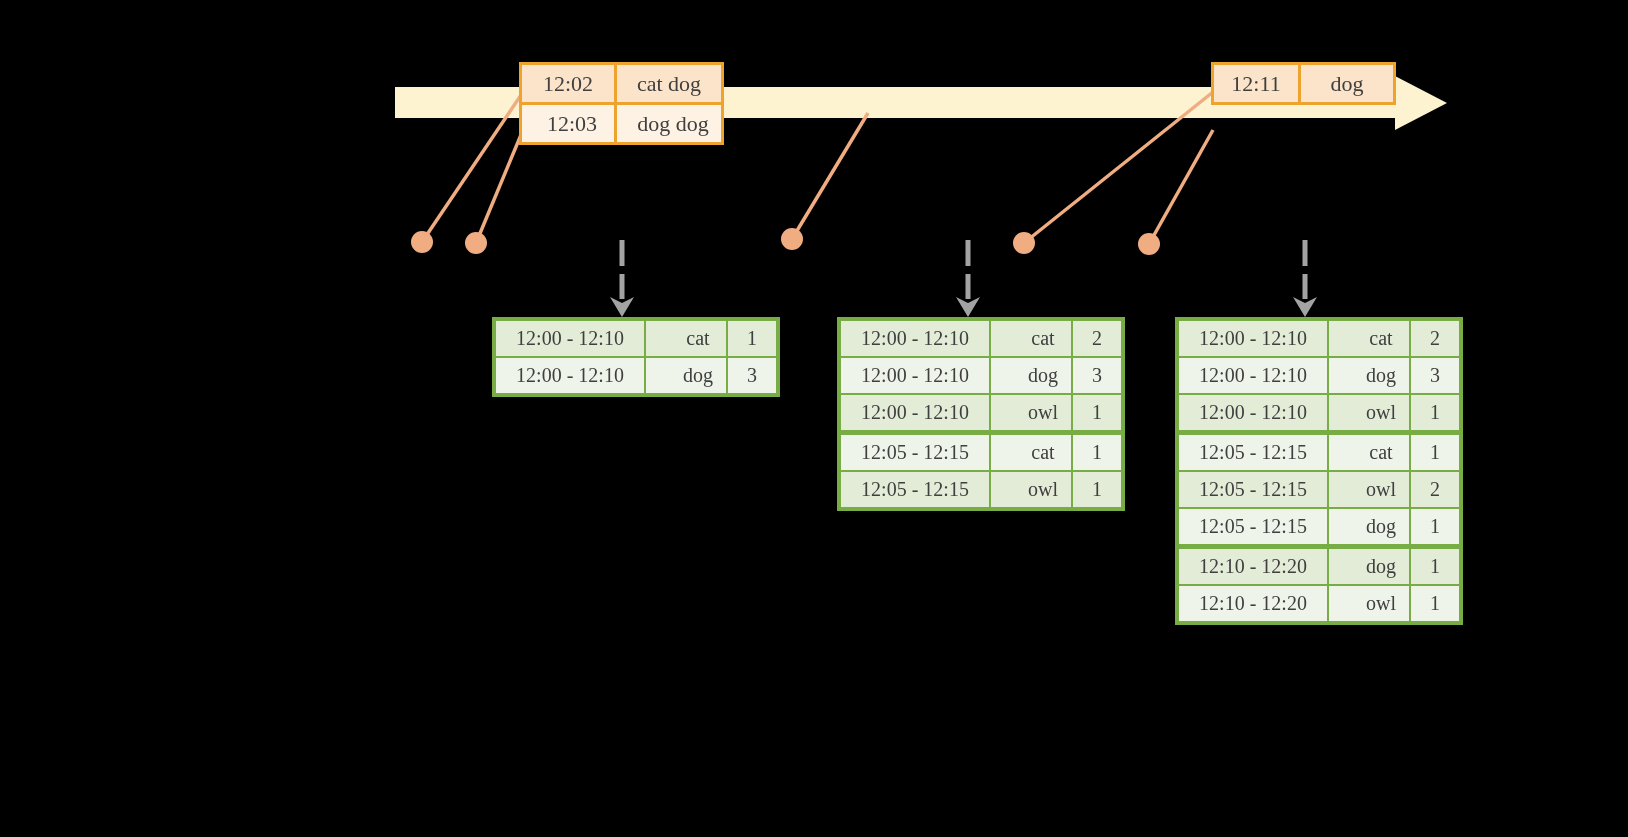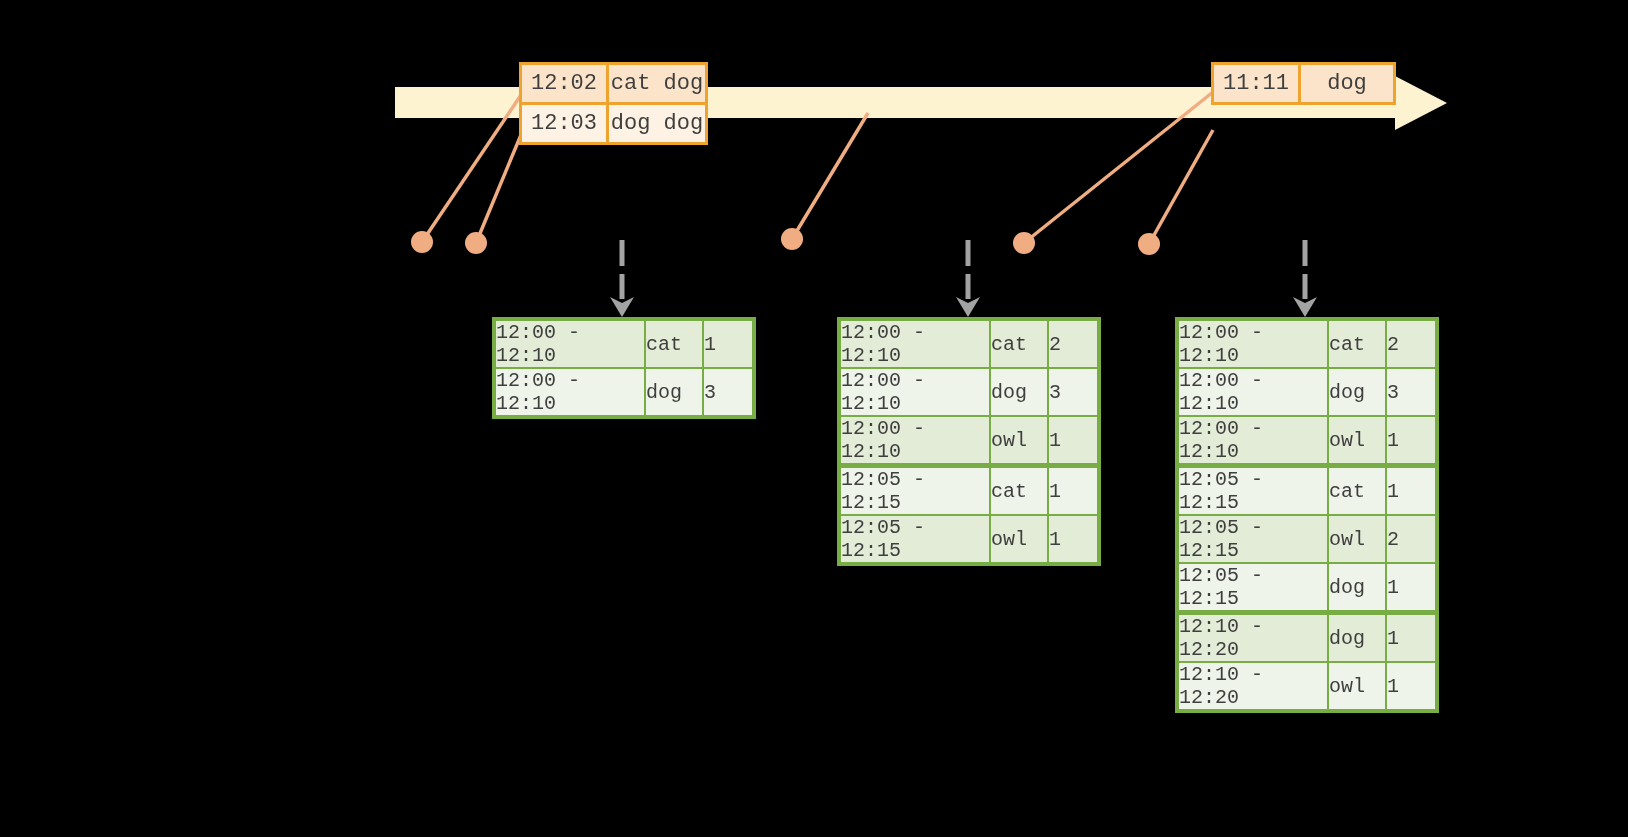--- a/index.html
+++ b/index.html
@@ -2,21 +2,21 @@
 <html style="--background: #000000; --timeline-band: #fdf3d0; --event-border: #efa32f; --event-row-dark: #fbe4c9; --event-row-light: #fdf2e3; --connector: #f0ad82; --dashed-arrow: #a3a3a3; --result-border: #77ad44; --result-row-dark: #e3ecd7; --result-row-light: #eff4ea; --text: #3f3f3f;"><head>
 <meta charset="utf-8">
 <style>
   html, body { margin: 0; padding: 0; background: #000; }
   .canvas {
     position: relative;
     width: 1628px;
     height: 837px;
     background: var(--background, #000);
     overflow: hidden;
-    font-family: Liberation Mono, monospace;
+    font-family: Liberation Serif, serif;
     color: var(--text, #3f3f3f);
   }
   
   .timeline-band {
     position: absolute;
     left: 395px; top: 87px;
     width: 1000px; height: 31px;
     background: var(--timeline-band, #fdf3d0);
     z-index: 1;
   }
@@ -48,40 +48,40 @@
     font-size: 22px;
   }
   .event-table td {
     border: 3px solid var(--event-border, #efa32f);
     text-align: center;
     padding: 0;
     height: 37px;
   }
   .event-table td.time-cell  { width: 84px; }
   .event-table tr.dark  td { background: var(--event-row-dark, #fbe4c9); }
-  .event-table tr.light td { background: var(--event-row-light, #fdf2e3); }
+  .event-table tr.light td { background: var(--event-row-light, #fdf2e3); padding-left: 8px; }
   #event-table-1 td.words-cell { width: 96px; }
   #event-table-2 td.words-cell { width: 80px; }
   #event-table-3 td.words-cell { width: 92px; }
   
   .result-table {
     position: absolute;
     border-collapse: collapse;
     z-index: 3;
     font-size: 20px;
     border: 4px solid var(--result-border, #77ad44);
   }
   .result-table td {
     border: 2px solid var(--result-border, #77ad44);
-    text-align: left;
+    text-align: center;
     padding: 0;
     height: 35px;
   }
   .result-table td.window-cell { width: 148px; }
-  .result-table td.word-cell   { width: 56px; }
+  .result-table td.word-cell   { width: 56px; padding-left: 24px; }
   .result-table td.count-cell  { width: 48px; }
   .result-table tr.dark  td { background: var(--result-row-dark, #e3ecd7); }
   .result-table tr.light td { background: var(--result-row-light, #eff4ea); }
   .result-table tr.sep td { border-top-width: 5px; }
 </style>
 </head>
 <body>
 
 <div class="canvas">
 
@@ -119,21 +119,21 @@
       <td class="time-cell">12:03</td>
       <td class="words-cell">dog dog</td>
     </tr>
   </tbody>
     </table>
 
 
   <table class="event-table" id="event-table-3" style="left:1211px; top:62px;">
     <tbody>
         <tr class="dark">
-      <td class="time-cell">11:11</td>
+      <td class="time-cell">12:11</td>
       <td class="words-cell">dog</td>
     </tr>
   </tbody>
     </table>
 
   <table class="result-table" style="left:492px; top:317px;">
     <tbody>
         <tr class="dark">
       <td class="window-cell">12:00 - 12:10</td>
       <td class="word-cell">cat</td>

